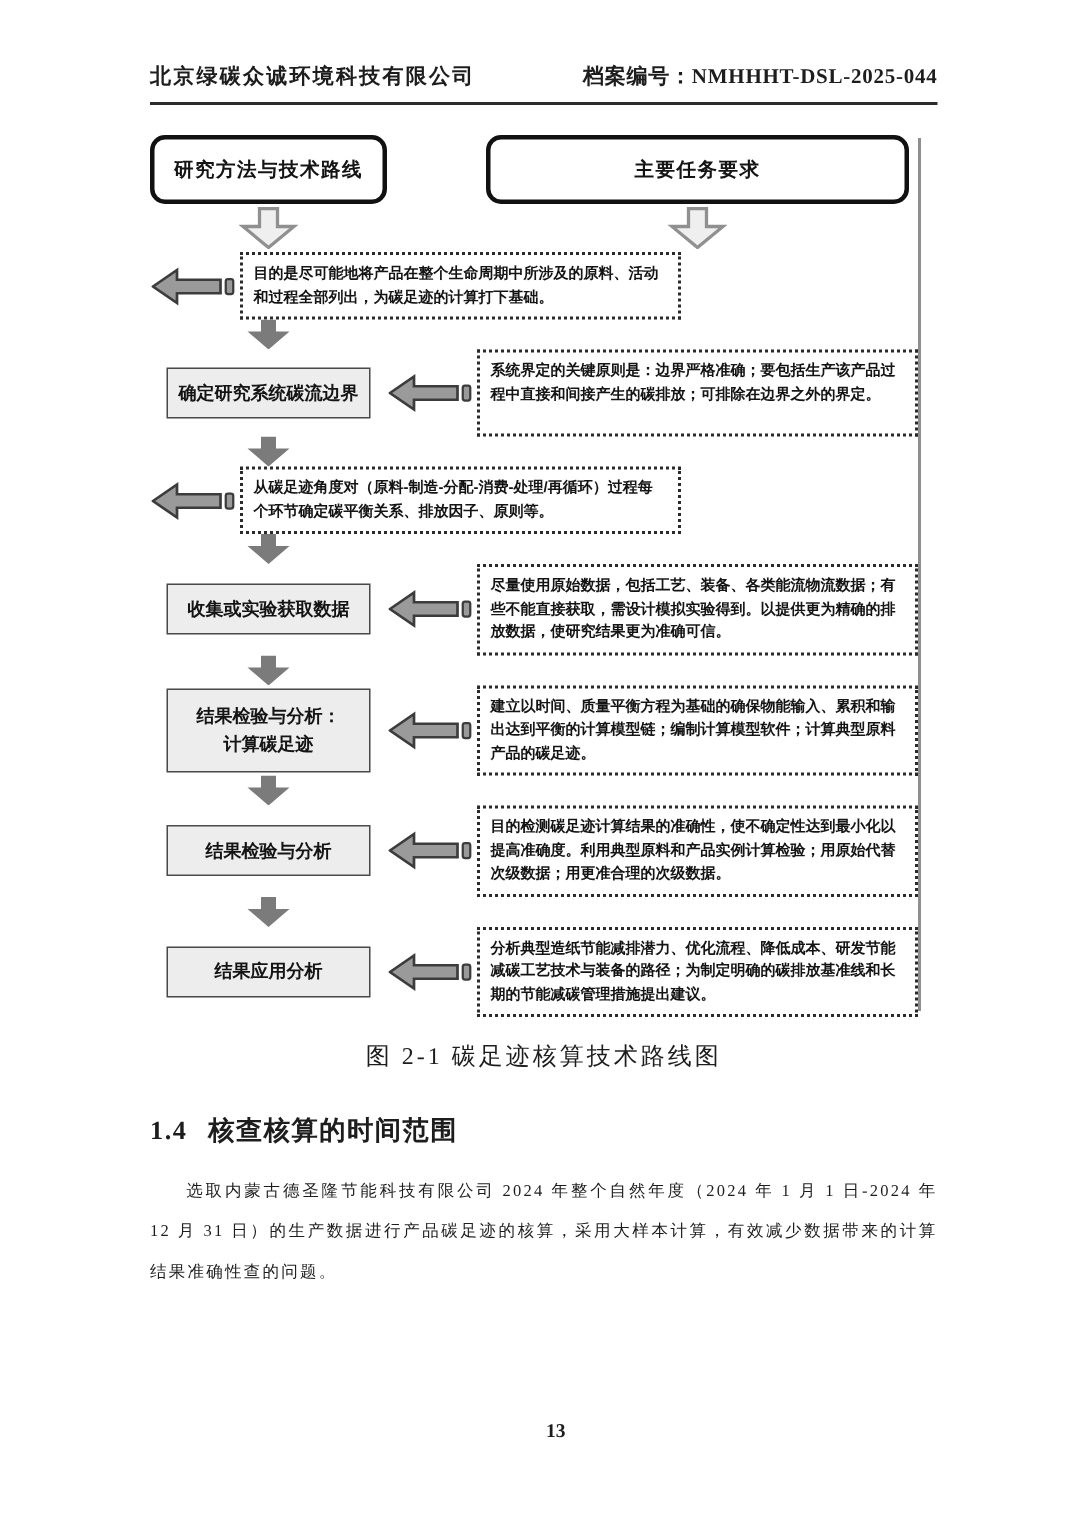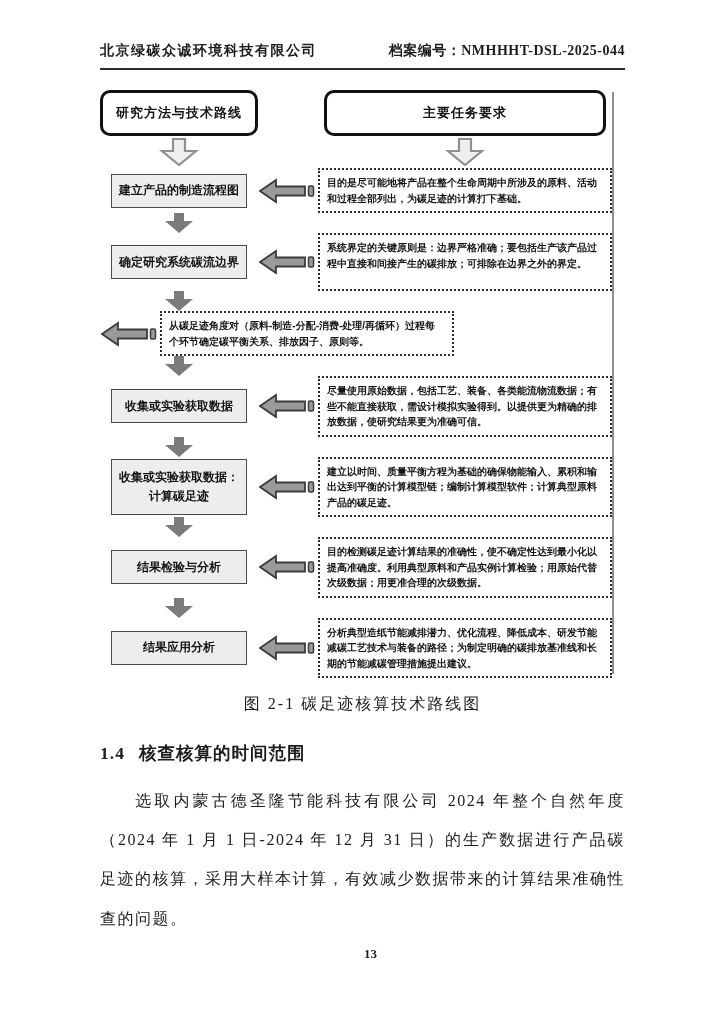--- a/index.html
+++ b/index.html
@@ -68,21 +68,21 @@
     margin-top:16px;width:100%;
     text-align:center;font-size:16px;letter-spacing:2px;
   }
   .section-heading{
     margin-top:26px;
     font-size:17.5px;font-weight:bold;letter-spacing:1px;
     display:flex;gap:14px;align-items:baseline;
   }
   .body-par{
     margin-top:16px;
-    font-size:16px;line-height:2.45;letter-spacing:1.5px;
+    font-size:11px;line-height:2.45;letter-spacing:1.5px;
     text-align:justify;text-indent:2.2em;
   }
   .pagenum{
     position:absolute;left:17px;right:0;bottom:62px;
     text-align:center;font-size:13px;font-weight:bold;
   }
 </style>
 </head>
 <body>
 
@@ -114,25 +114,20 @@
       </div>
       <div class="mcol"></div>
       <div class="rcol">
         <svg width="40" height="28" viewBox="0 0 40 28">
           <polygon points="14,1 26,1 26,13 37,13 20,27 3,13 14,13" fill="#efefef" stroke="#909090" stroke-width="2.2"></polygon>
         </svg>
       </div>
     </div>
 
     <div class="fc-row">
-      <div class="lcol">
-          <div class="step-box">
-            <span class="step-line">建立产品的制造流程图</span>
-          </div>
-        </div>
       <div class="mcol">
         <svg width="58" height="26" viewBox="0 0 58 26">
           <polygon points="1,13 17,2 17,8.5 46,8.5 46,17.5 17,17.5 17,24" fill="#9a9a9a" stroke="#3c3c3c" stroke-width="1.8"></polygon>
           <rect x="49.5" y="8" width="5" height="10" rx="1.5" fill="#9a9a9a" stroke="#3c3c3c" stroke-width="1.5"></rect>
         </svg>
       </div>
       <div class="rcol">
           <div class="task-box">目的是尽可能地将产品在整个生命周期中所涉及的原料、活动和过程全部列出，为碳足迹的计算打下基础。</div>
         </div>
     </div>
@@ -219,21 +214,21 @@
             <polygon points="13,0 23,0 23,8 32,8 18,20 4,8 13,8" fill="#7b7b7b"></polygon>
           </svg>
         </div>
       <div class="mcol"></div>
         <div class="rcol"></div>
     </div>
 
     <div class="fc-row">
       <div class="lcol">
           <div class="step-box tall">
-            <span class="step-line">收集或实验获取数据：</span>
+            <span class="step-line">结果检验与分析：</span>
             <span class="step-line">计算碳足迹</span>
           </div>
         </div>
       <div class="mcol">
         <svg width="58" height="26" viewBox="0 0 58 26">
           <polygon points="1,13 17,2 17,8.5 46,8.5 46,17.5 17,17.5 17,24" fill="#9a9a9a" stroke="#3c3c3c" stroke-width="1.8"></polygon>
           <rect x="49.5" y="8" width="5" height="10" rx="1.5" fill="#9a9a9a" stroke="#3c3c3c" stroke-width="1.5"></rect>
         </svg>
       </div>
       <div class="rcol">

